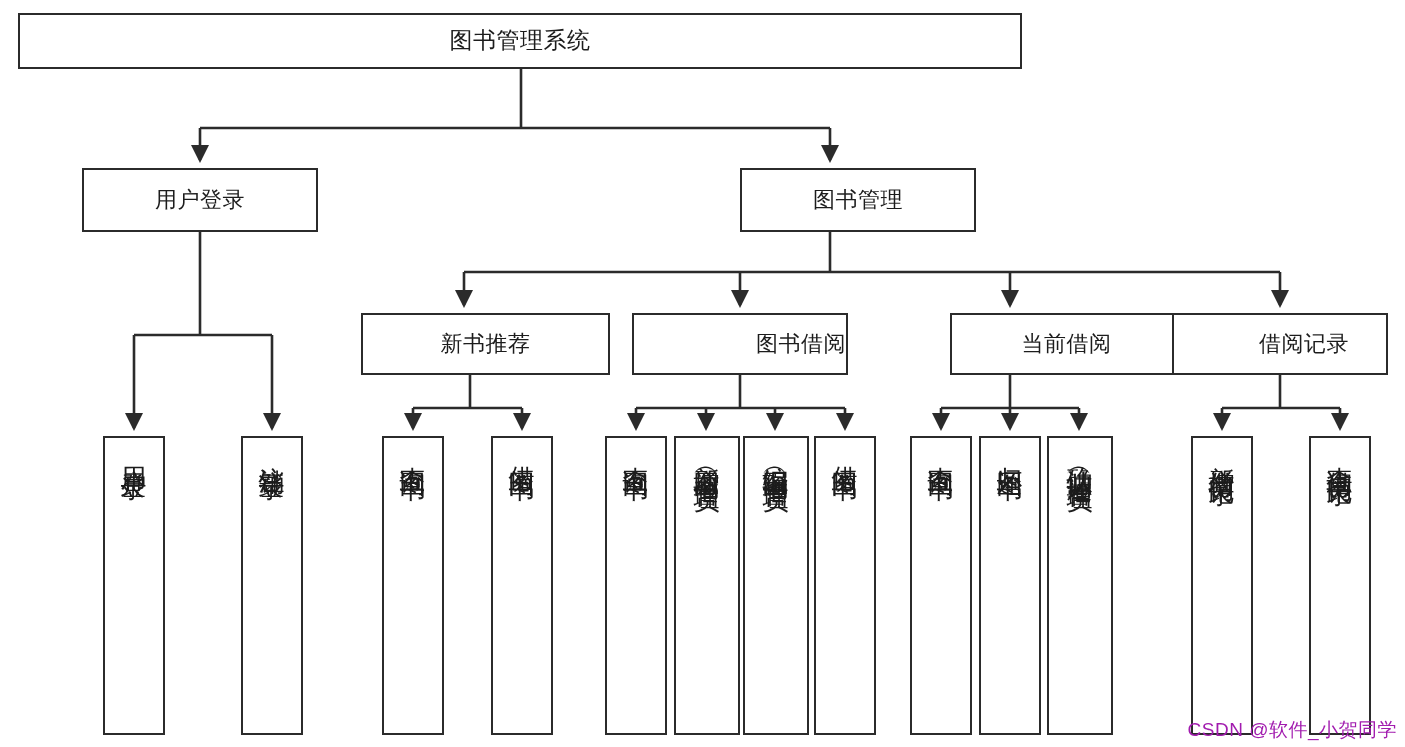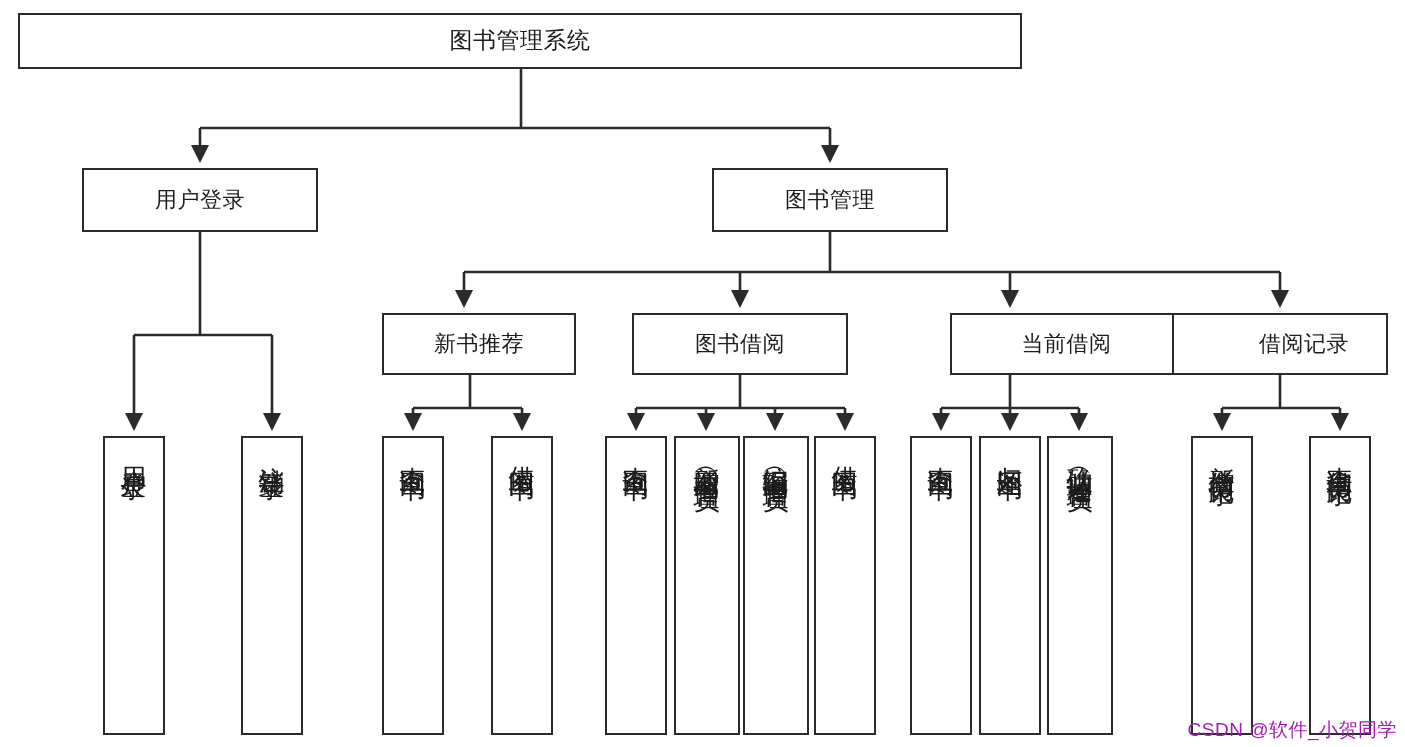--- a/index.html
+++ b/index.html
@@ -51,29 +51,29 @@
     height: 56px;
   }
   .node-root .node-label { font-size: 23px; }
   
   .node-l2 {
     top: 168px;
     height: 64px;
   }
   .node-l2 .node-label { font-size: 22px; }
   .n-login   { left: 82px;  width: 236px; }
-  .n-bookmgr { left: 712px; width: 236px; }
+  .n-bookmgr { left: 740px; width: 236px; }
   
   .node-l3 {
     top: 313px;
     height: 62px;
   }
   .node-l3 .node-label { font-size: 22px; }
-  .n-newbook  { left: 382px;  width: 194px; }
-  .n-borrow   { left: 632px;  width: 216px; }
+  .n-newbook  { left: 361px;  width: 249px; }
+  .n-borrow   { left: 632px;  width: 216px; justify-content: flex-end; }
   .n-current  { left: 950px;  width: 233px; }
   .n-record   { left: 1172px; width: 216px; padding-left: 48px; }
   
   .node-leaf {
     top: 436px;
     height: 299px;
     width: 62px;
     align-items: flex-start;
     padding-top: 8px;
   }

